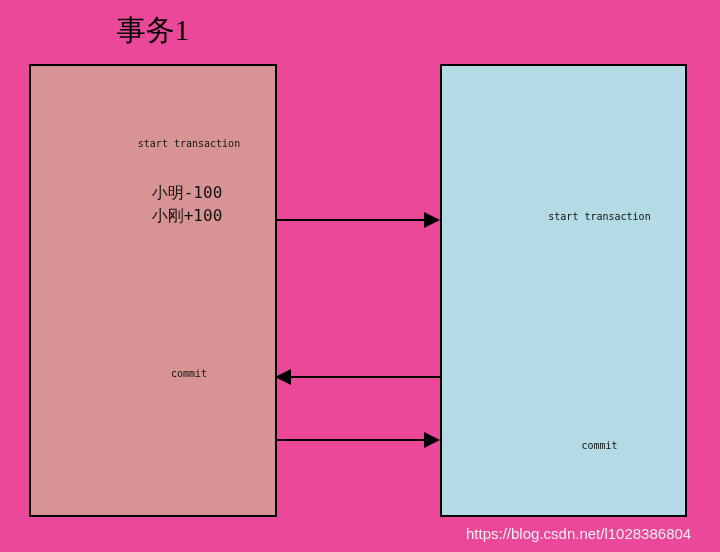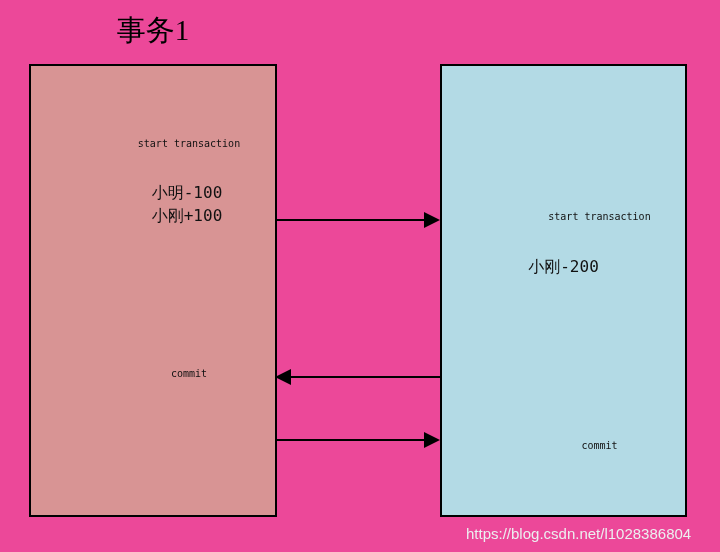--- a/index.html
+++ b/index.html
@@ -132,21 +132,20 @@
   <div class="boxtext mono-cn" id="tx1-ops">
     <span class="ops-line">小明-100</span>
     <span class="ops-line">小刚+100</span>
   </div>
 
   <div class="boxtext mono-lg" id="tx1-commit">commit</div>
 
   <div class="boxtext mono-lg" id="tx2-start">start transaction</div>
 
   <div class="boxtext mono-cn" id="tx2-ops">
-    <span class="ops-line">小刚-200</span>
   </div>
 
   <div class="boxtext mono-lg" id="tx2-commit">commit</div>
 
   <div class="arrow-line" id="arrow1-line"></div>
   <div class="arrow-head right" id="arrow1-head"></div>
 
   <div class="arrow-line" id="arrow2-line"></div>
   <div class="arrow-head left" id="arrow2-head"></div>
 

